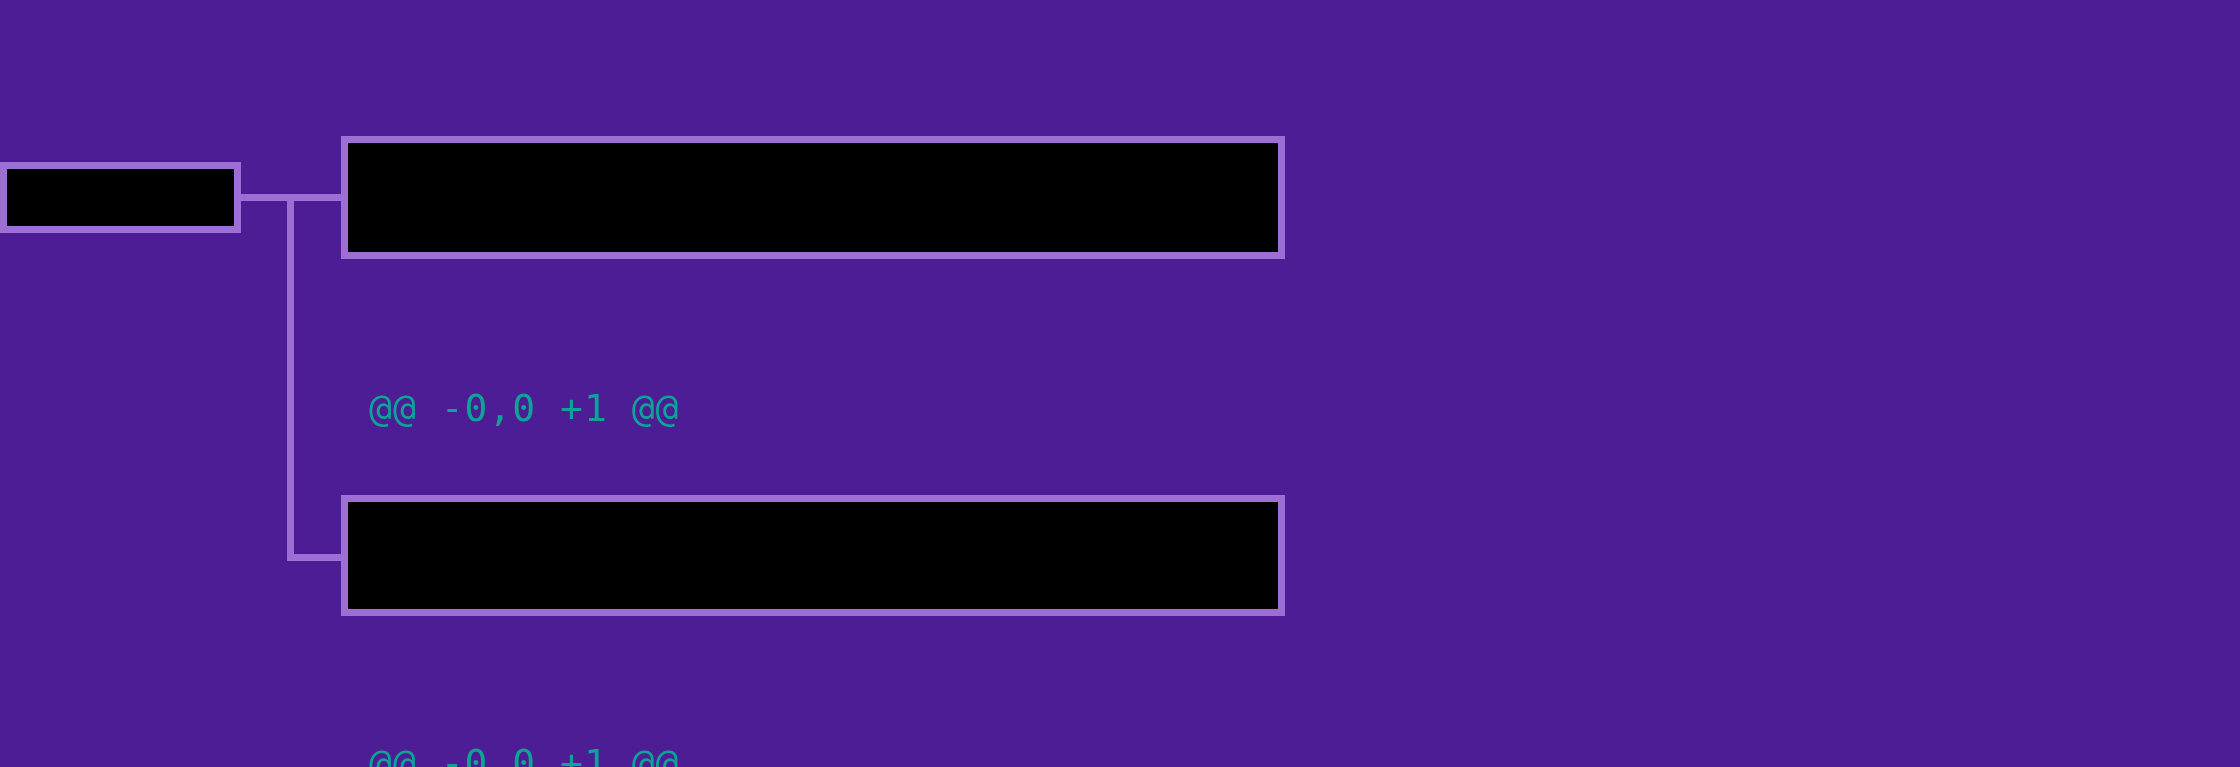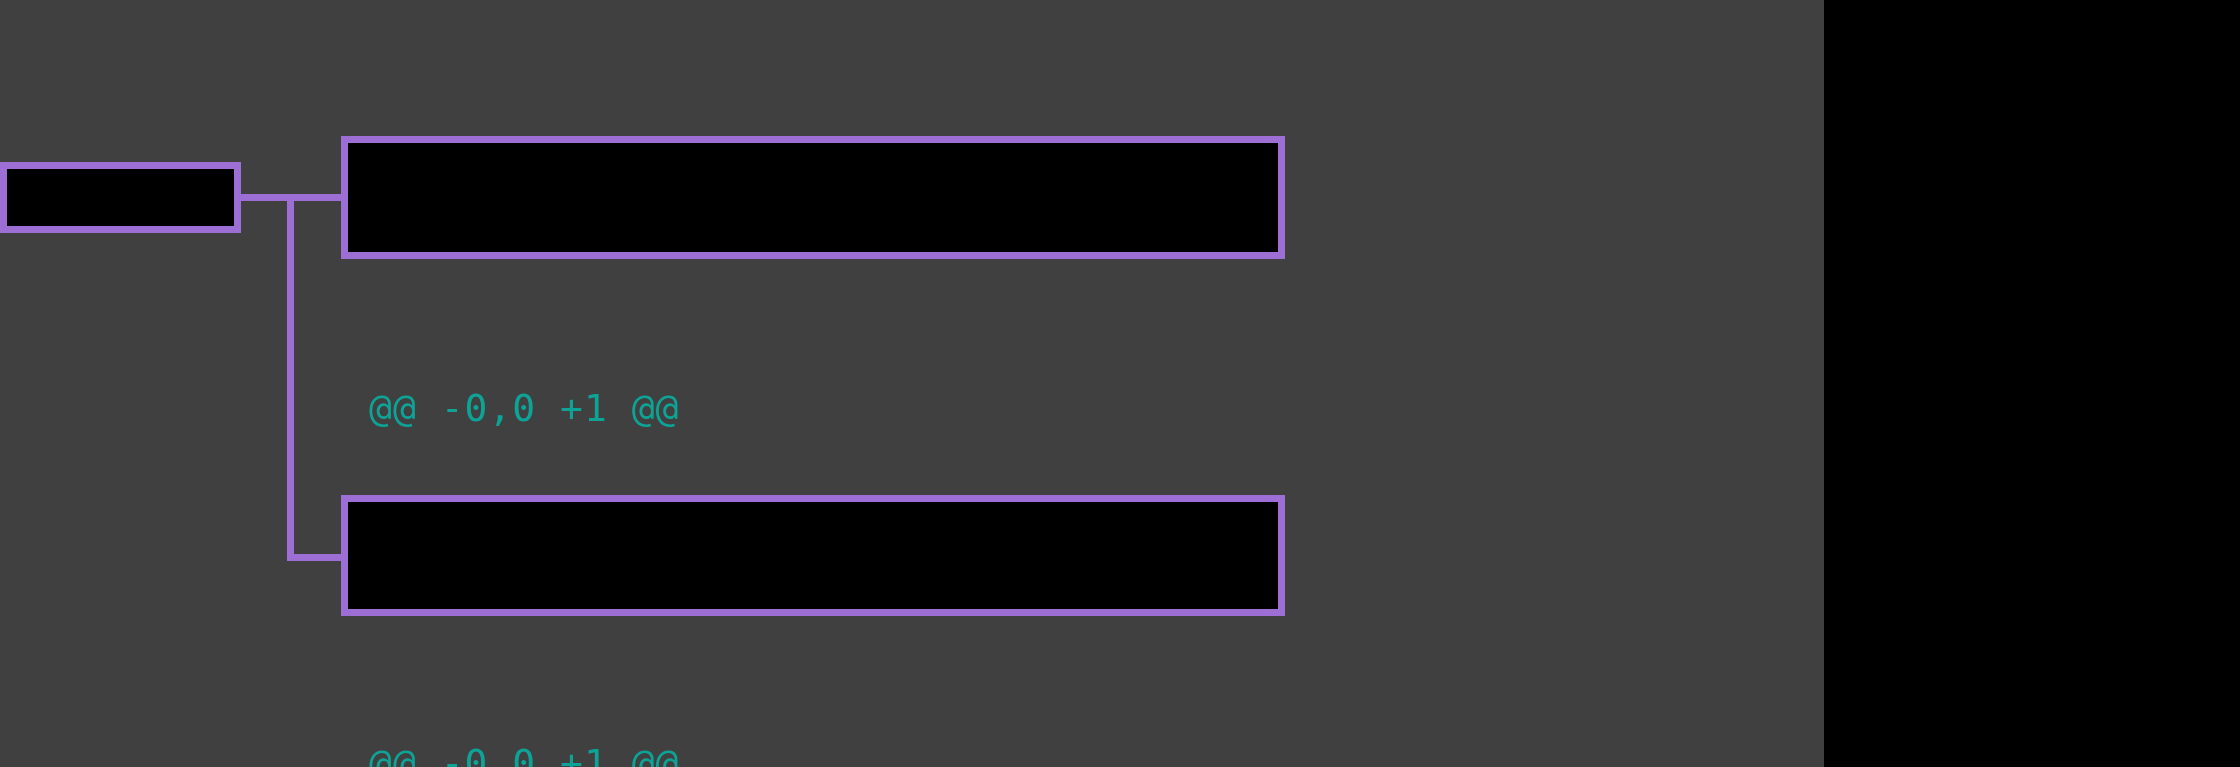--- a/index.html
+++ b/index.html
@@ -3,23 +3,23 @@
 <meta charset="utf-8">
 <title>Diff Tree View</title>
 <style>
   html, body {
     margin: 0;
     padding: 0;
     background: #000000;
   }
   #stage {
     position: relative;
-    width: 1824px;
+    width: 2240px;
     height: 767px;
-    background: #404040;
+    background: #4c1d95;
     overflow: hidden;
     font-family: "DejaVu Sans Mono", "Liberation Mono", monospace;
   }
 
   
   .node-box {
     position: absolute;
     box-sizing: border-box;
     border: 7px solid #9d6fd4;
     background: #000000;

